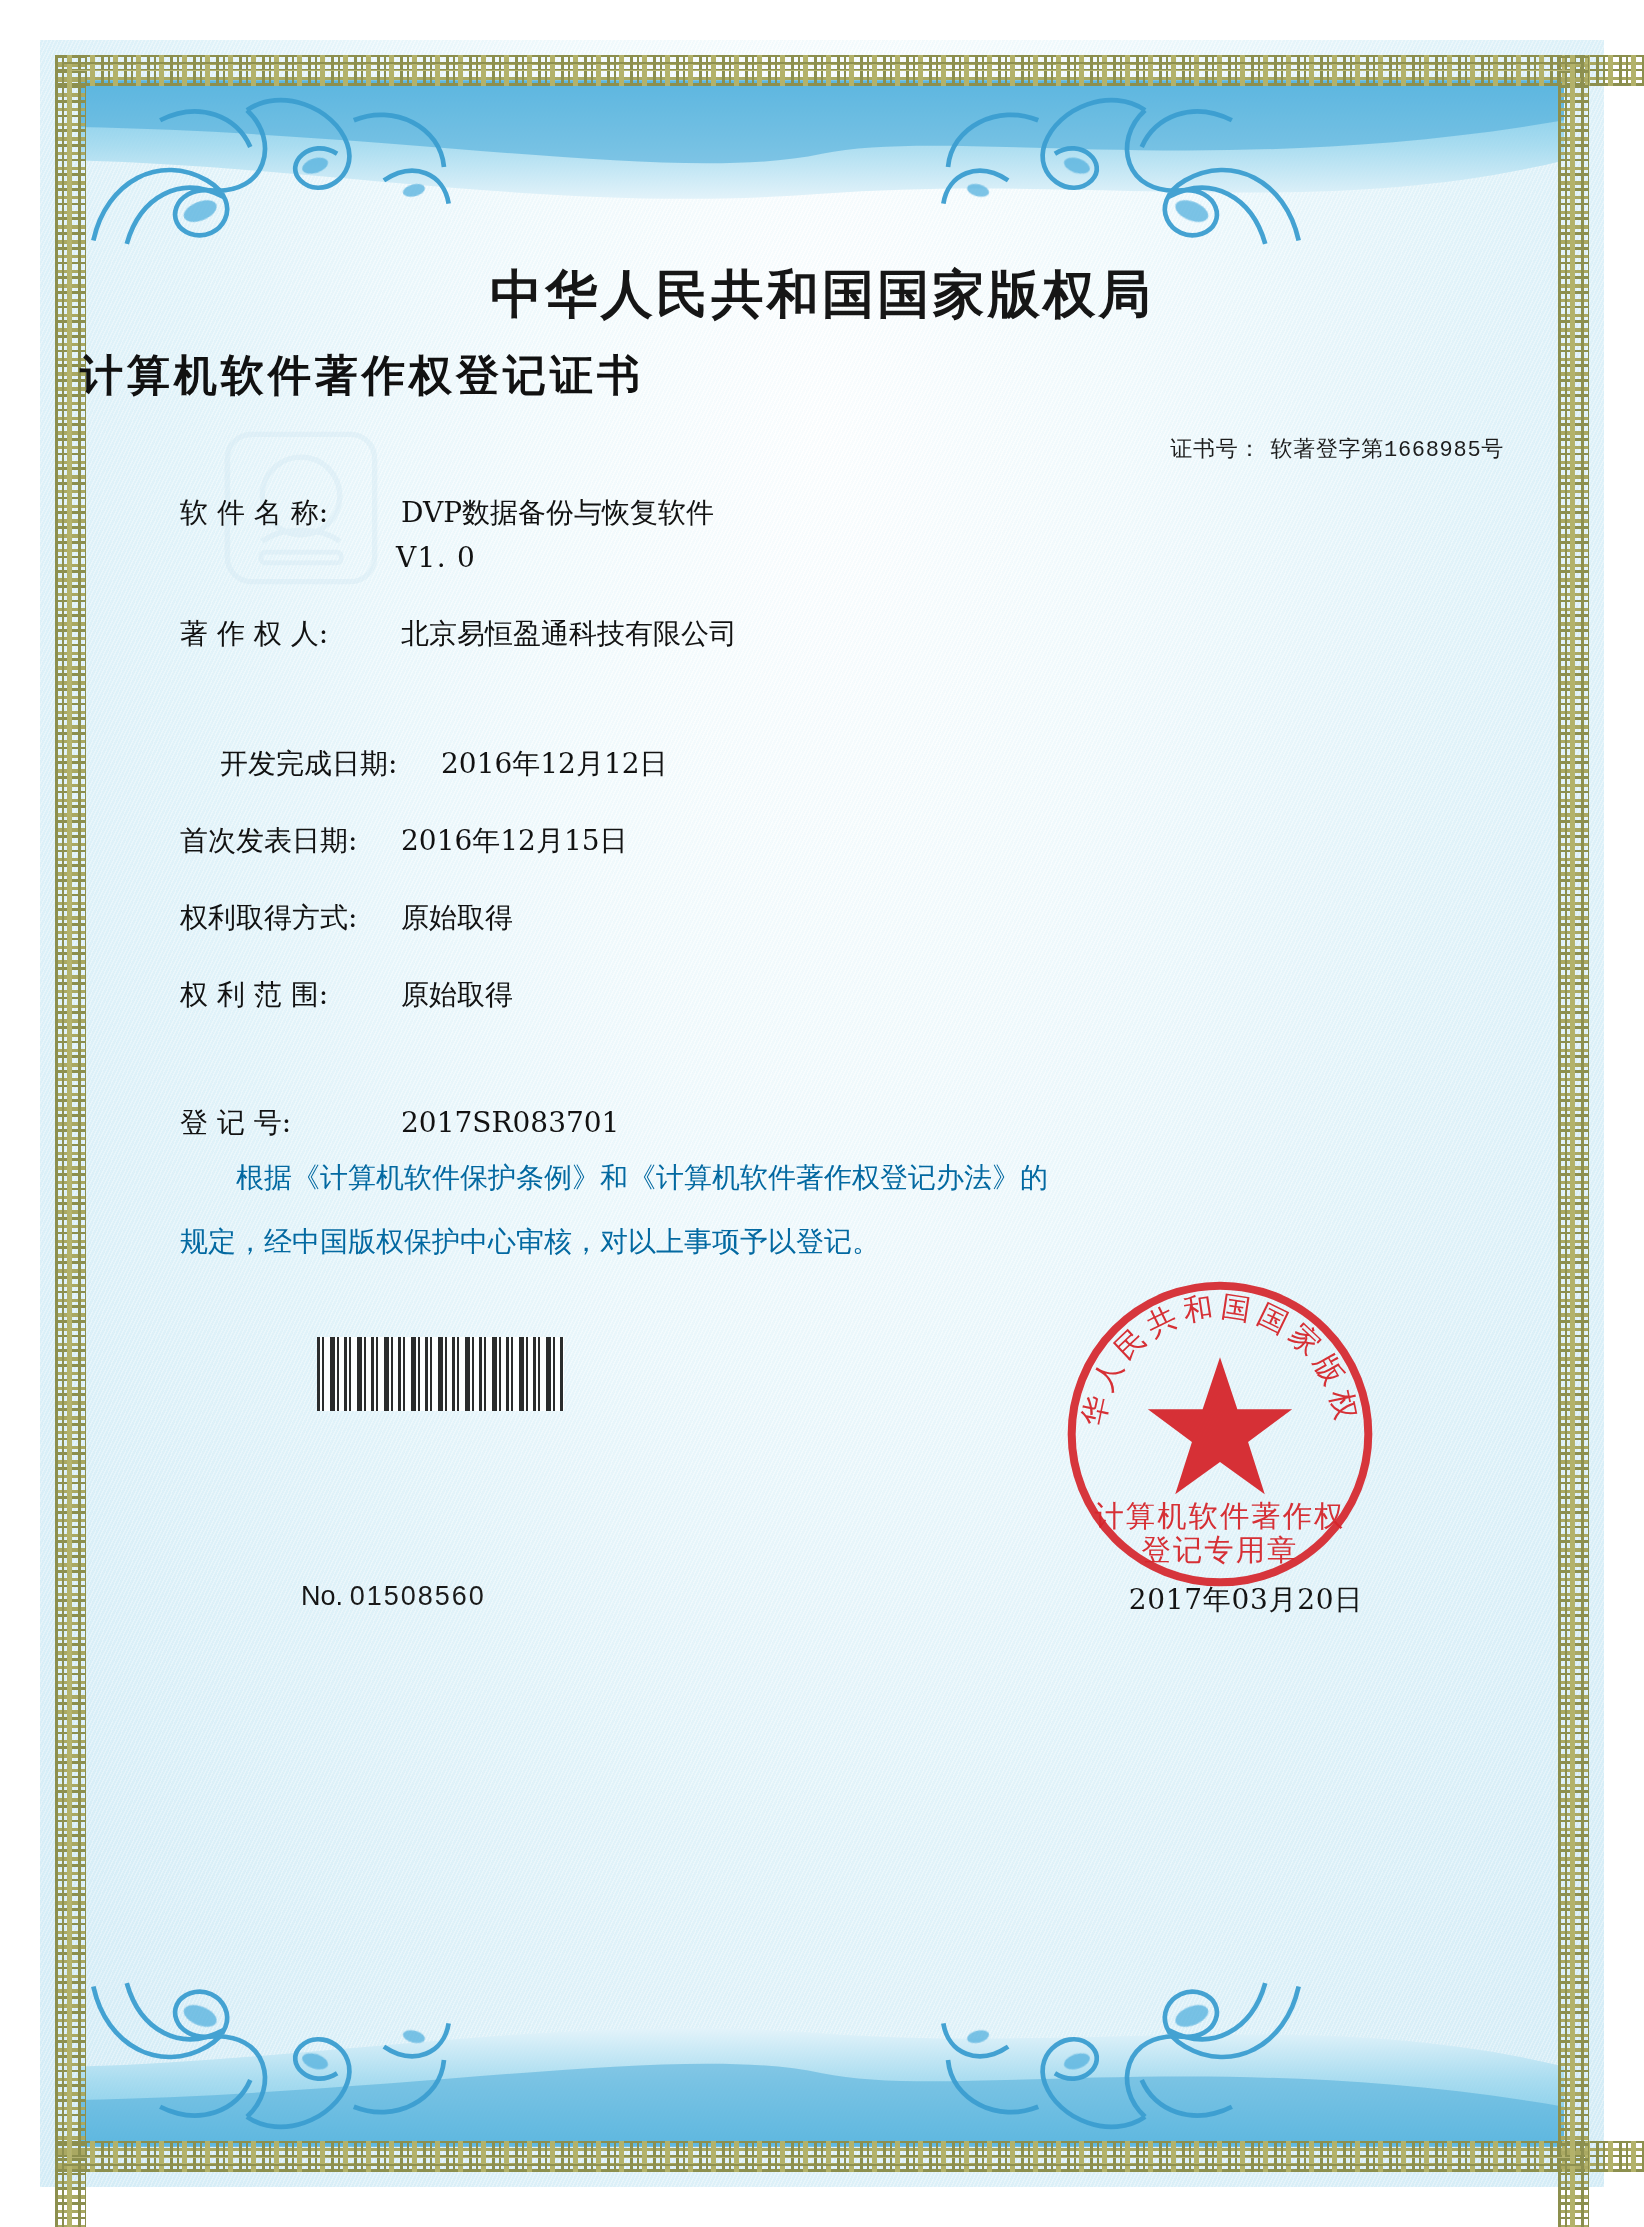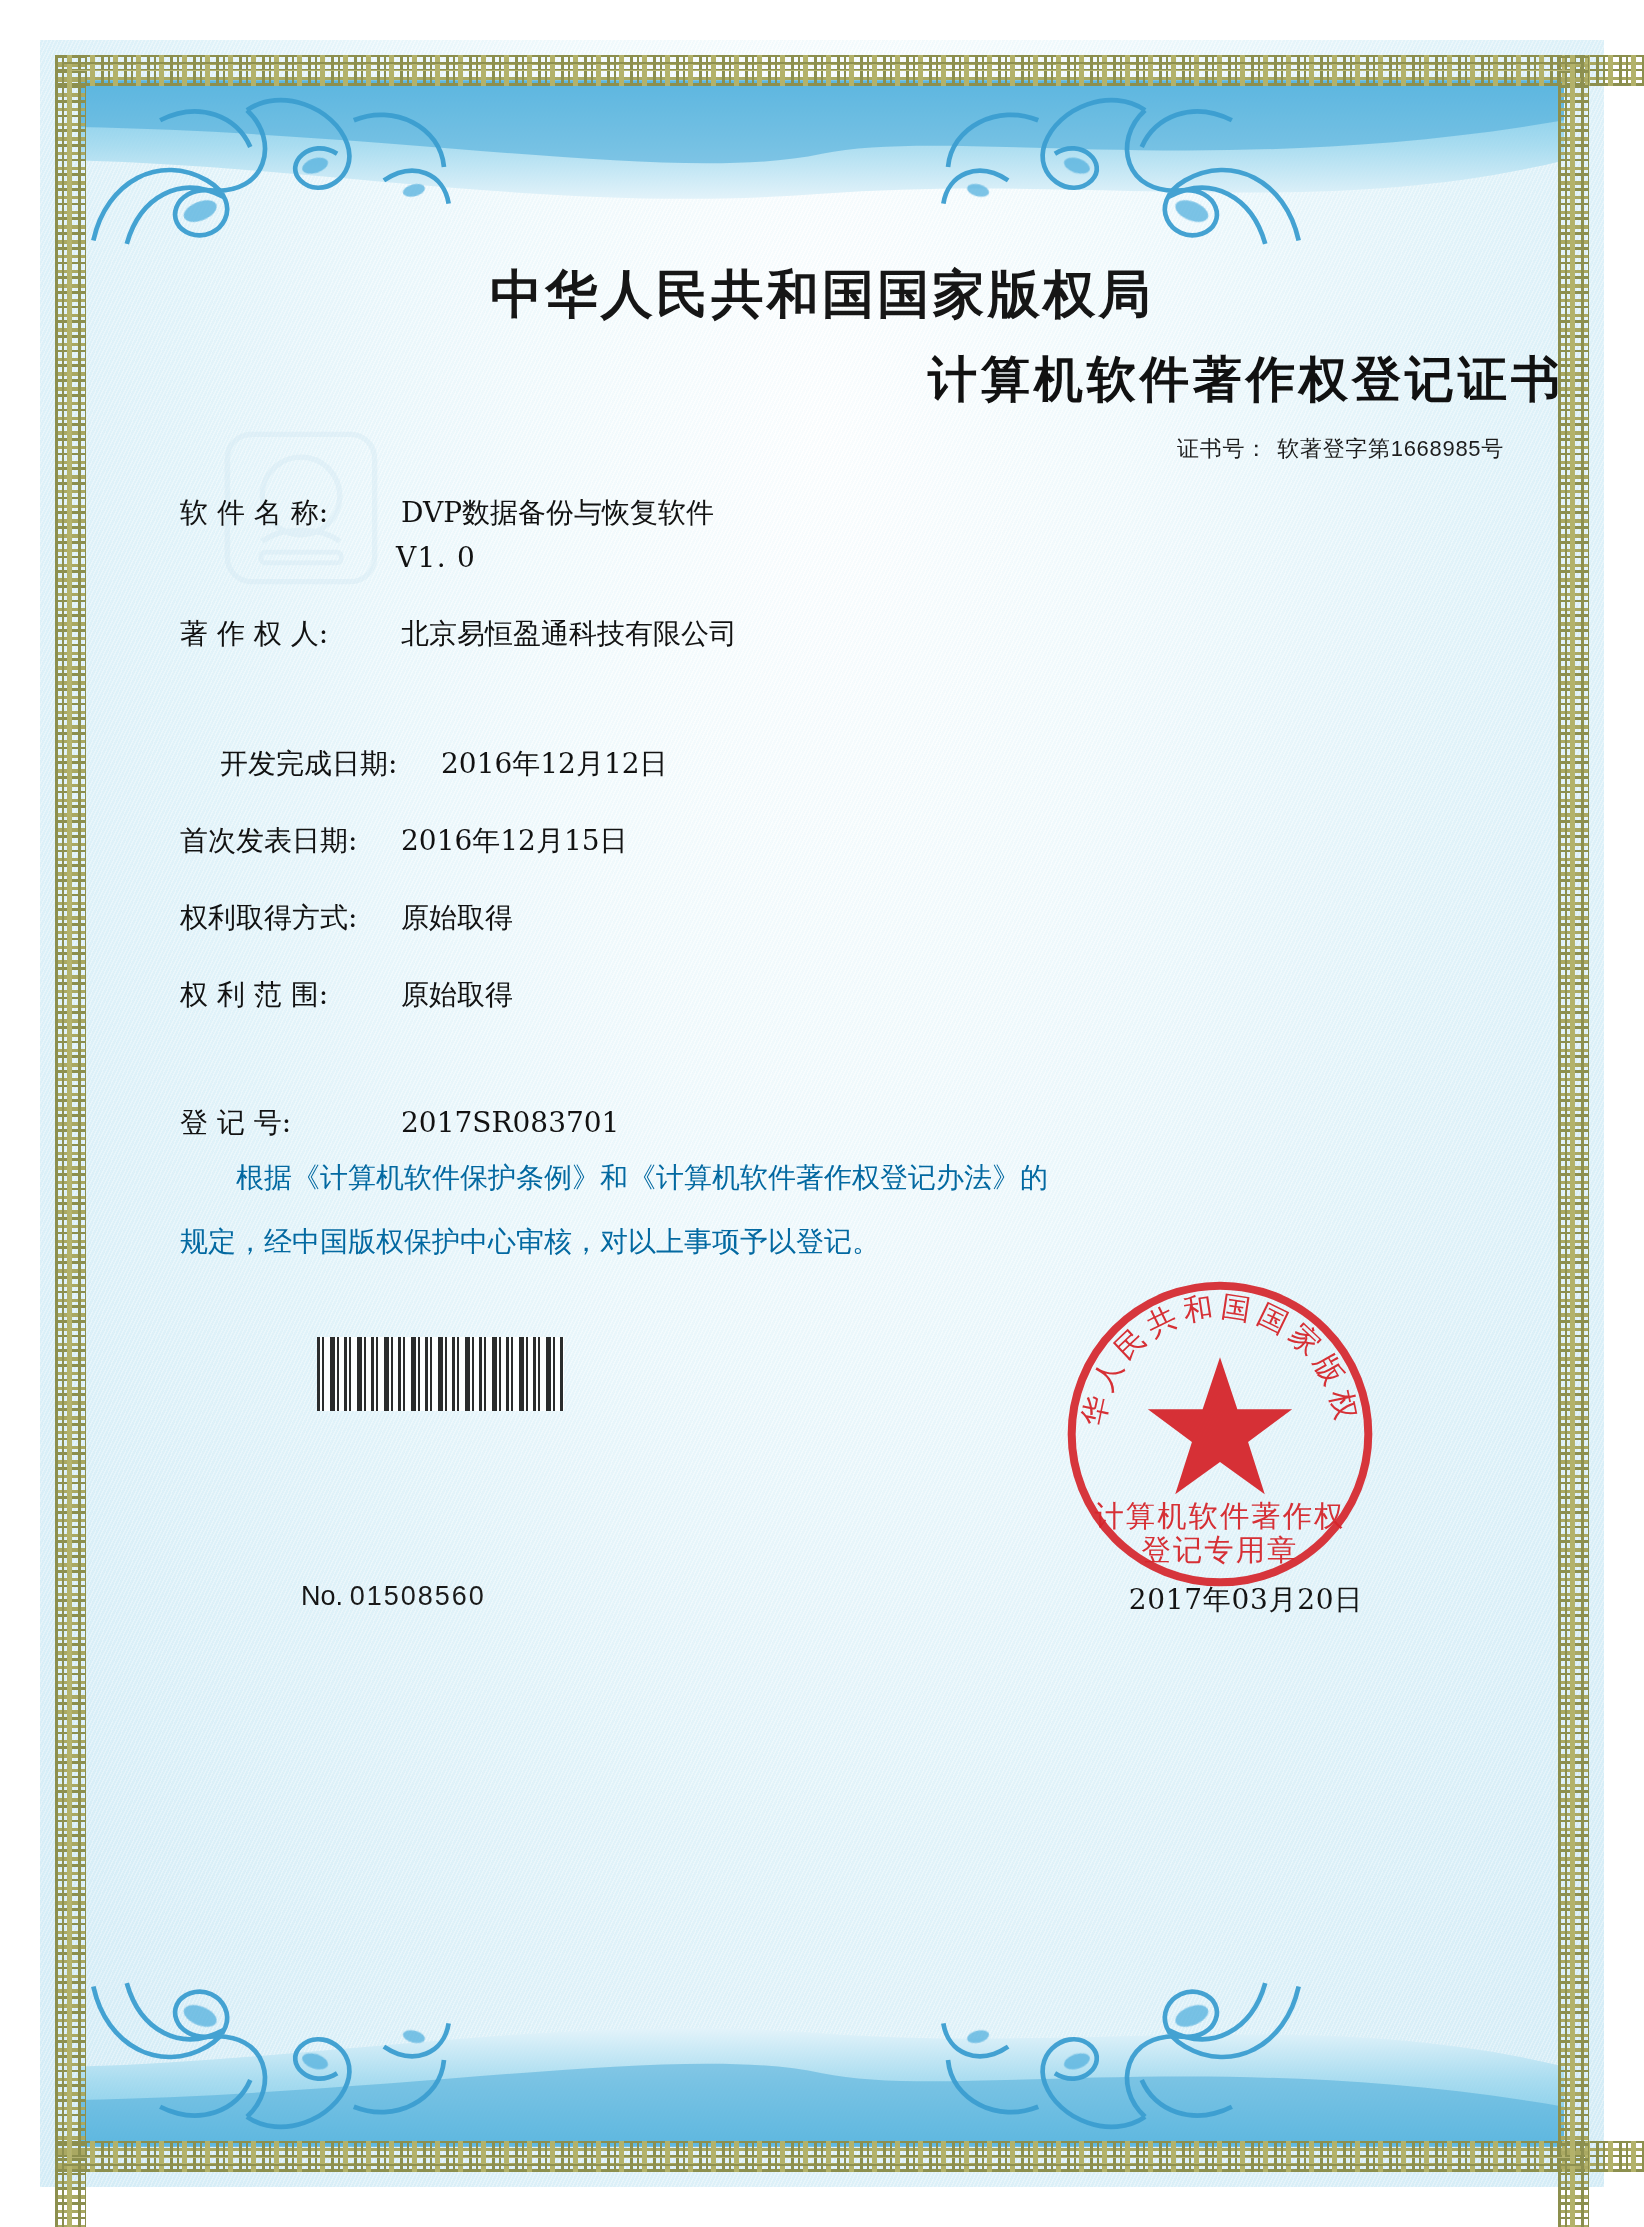--- a/index.html
+++ b/index.html
@@ -128,33 +128,33 @@
     font-family: "DejaVu Serif", "Liberation Serif", serif;
     font-size: 52px;
     font-weight: 700;
     letter-spacing: 3.3px;
     color: #161616;
   }
   .title-sub {
     position: absolute;
     left: 0; right: 0;
     top: 267px;
-    text-align: right;
+    text-align: left;
     font-family: "DejaVu Serif", "Liberation Serif", serif;
-    font-size: 49px;
+    font-size: 43px;
     font-weight: 700;
     letter-spacing: 4px;
     color: #111111;
   }
 
   .cert-no {
     position: absolute;
     right: 60px;
     top: 354px;
-    font-family: Liberation Sans, sans-serif;
+    font-family: Liberation Mono, monospace;
     font-size: 22px;
     color: #1d1d1d;
     letter-spacing: 0.7px;
   }
   .cert-no .label { margin-right: 9.4px; }
 
   
   .watermark {
     position: absolute;
     left: 134px;

